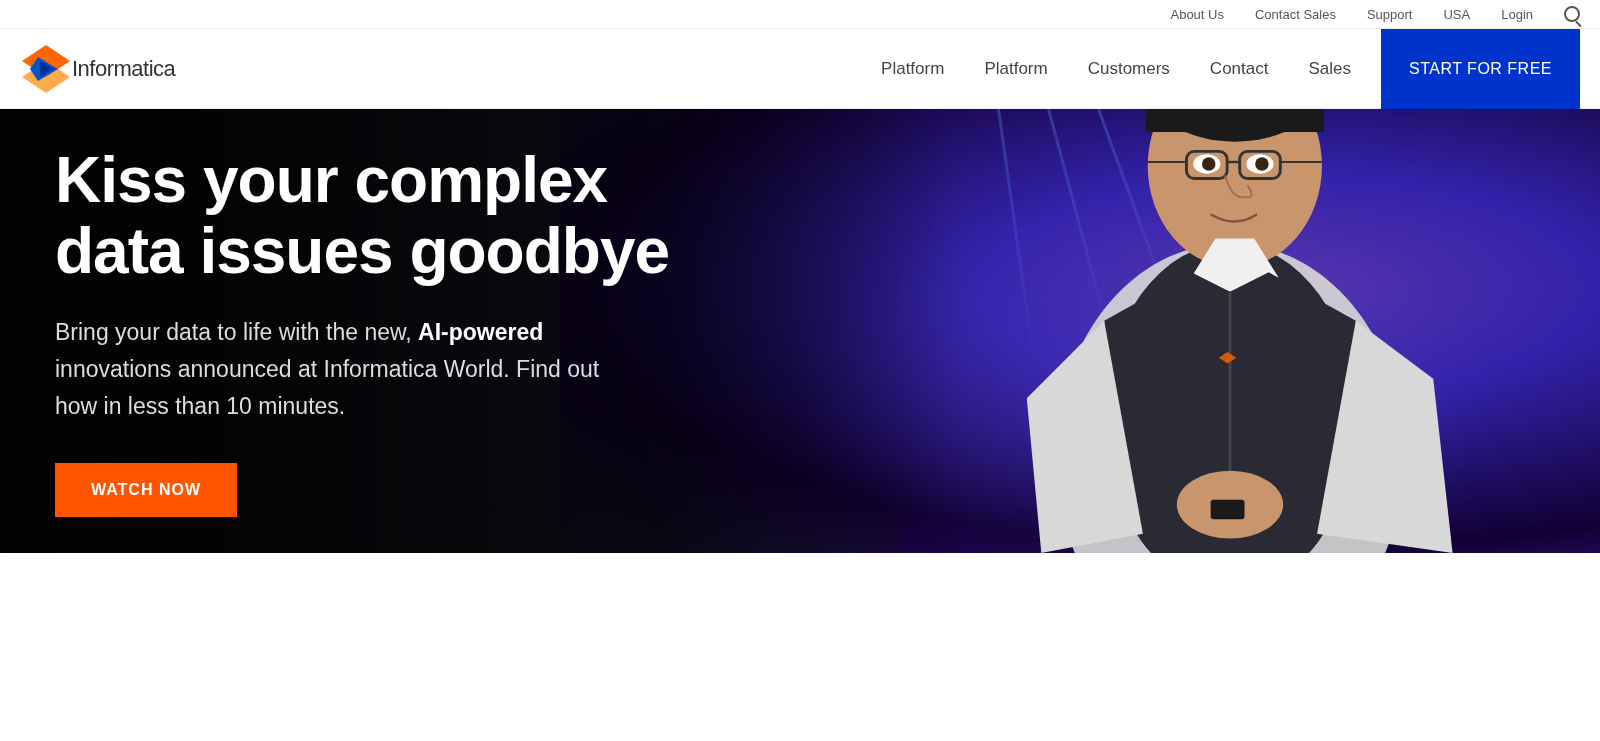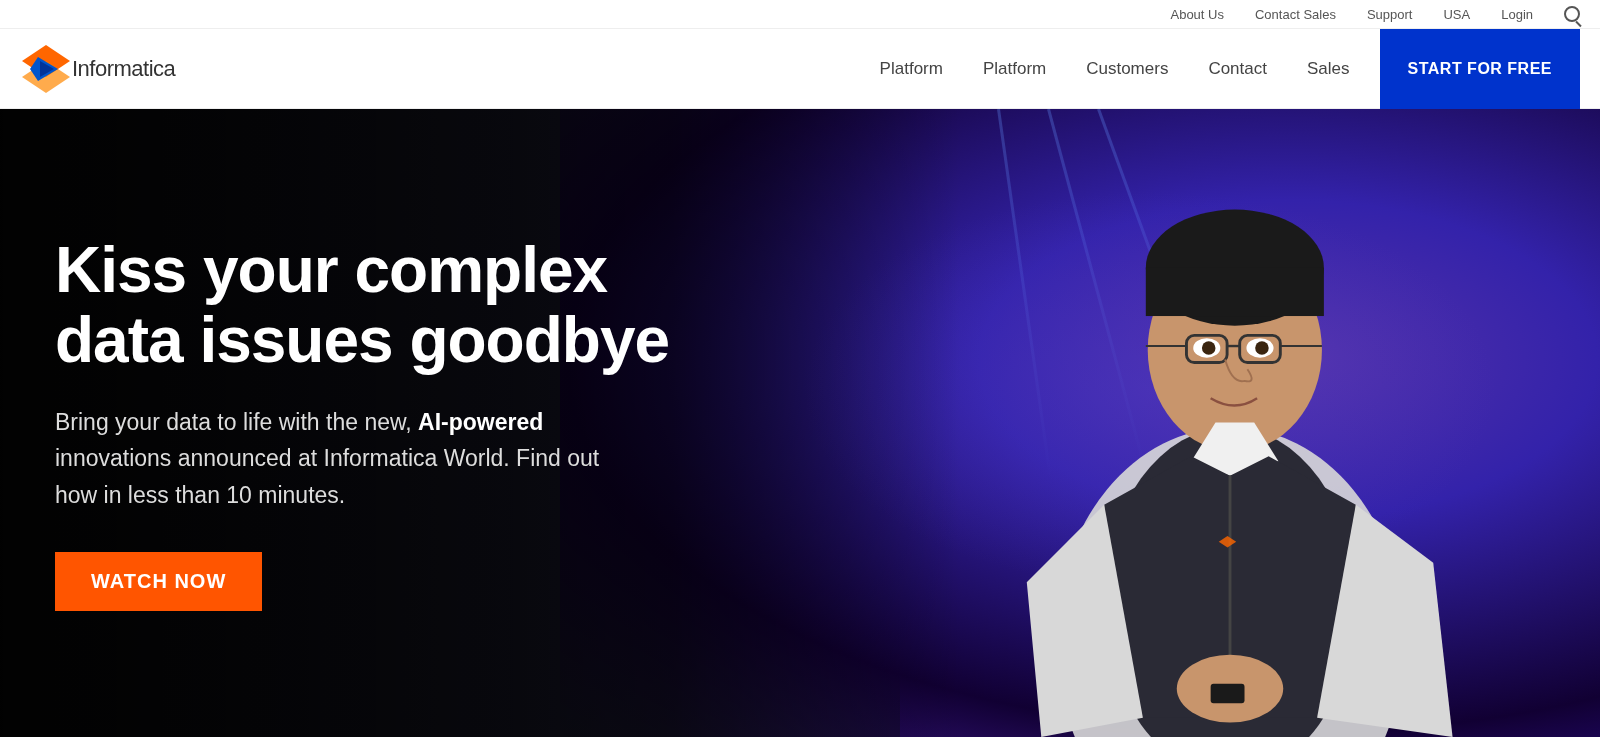--- a/index.html
+++ b/index.html
@@ -59,36 +59,36 @@
       text-decoration: none;
       color: #444;
       font-size: 17px;
       font-weight: 400;
       cursor: pointer;
     }
     .cta-button {
       background: #0033cc;
       color: #fff;
       font-size: 16px;
-      font-weight: 700;
+      font-weight: 400;
       padding: 16px 28px;
       border: none;
       cursor: pointer;
       letter-spacing: 0.5px;
       text-transform: uppercase;
       height: 80px;
       display: flex;
       align-items: center;
     }
 
     
     .hero {
       position: relative;
       width: 1600px;
-      height: 628px;
+      height: 444px;
       background: linear-gradient(to right, #0a0a0a 0%, #1a1a2e 40%, #2d2060 65%, #4a3080 80%, #3a2a60 100%);
       overflow: hidden;
       display: flex;
       align-items: center;
     }
 
     
     .hero-overlay {
       position: absolute;
       top: 0; left: 0;
@@ -181,21 +181,21 @@
       margin-bottom: 38px;
       max-width: 560px;
     }
     .hero-subtitle strong {
       color: #fff;
       font-weight: 700;
     }
     .watch-btn {
       background: #ff5500;
       color: #fff;
-      font-size: 20px;
+      font-size: 16px;
       font-weight: 700;
       padding: 18px 36px;
       border: none;
       cursor: pointer;
       letter-spacing: 1px;
       text-transform: uppercase;
       display: inline-block;
     }
 
     

